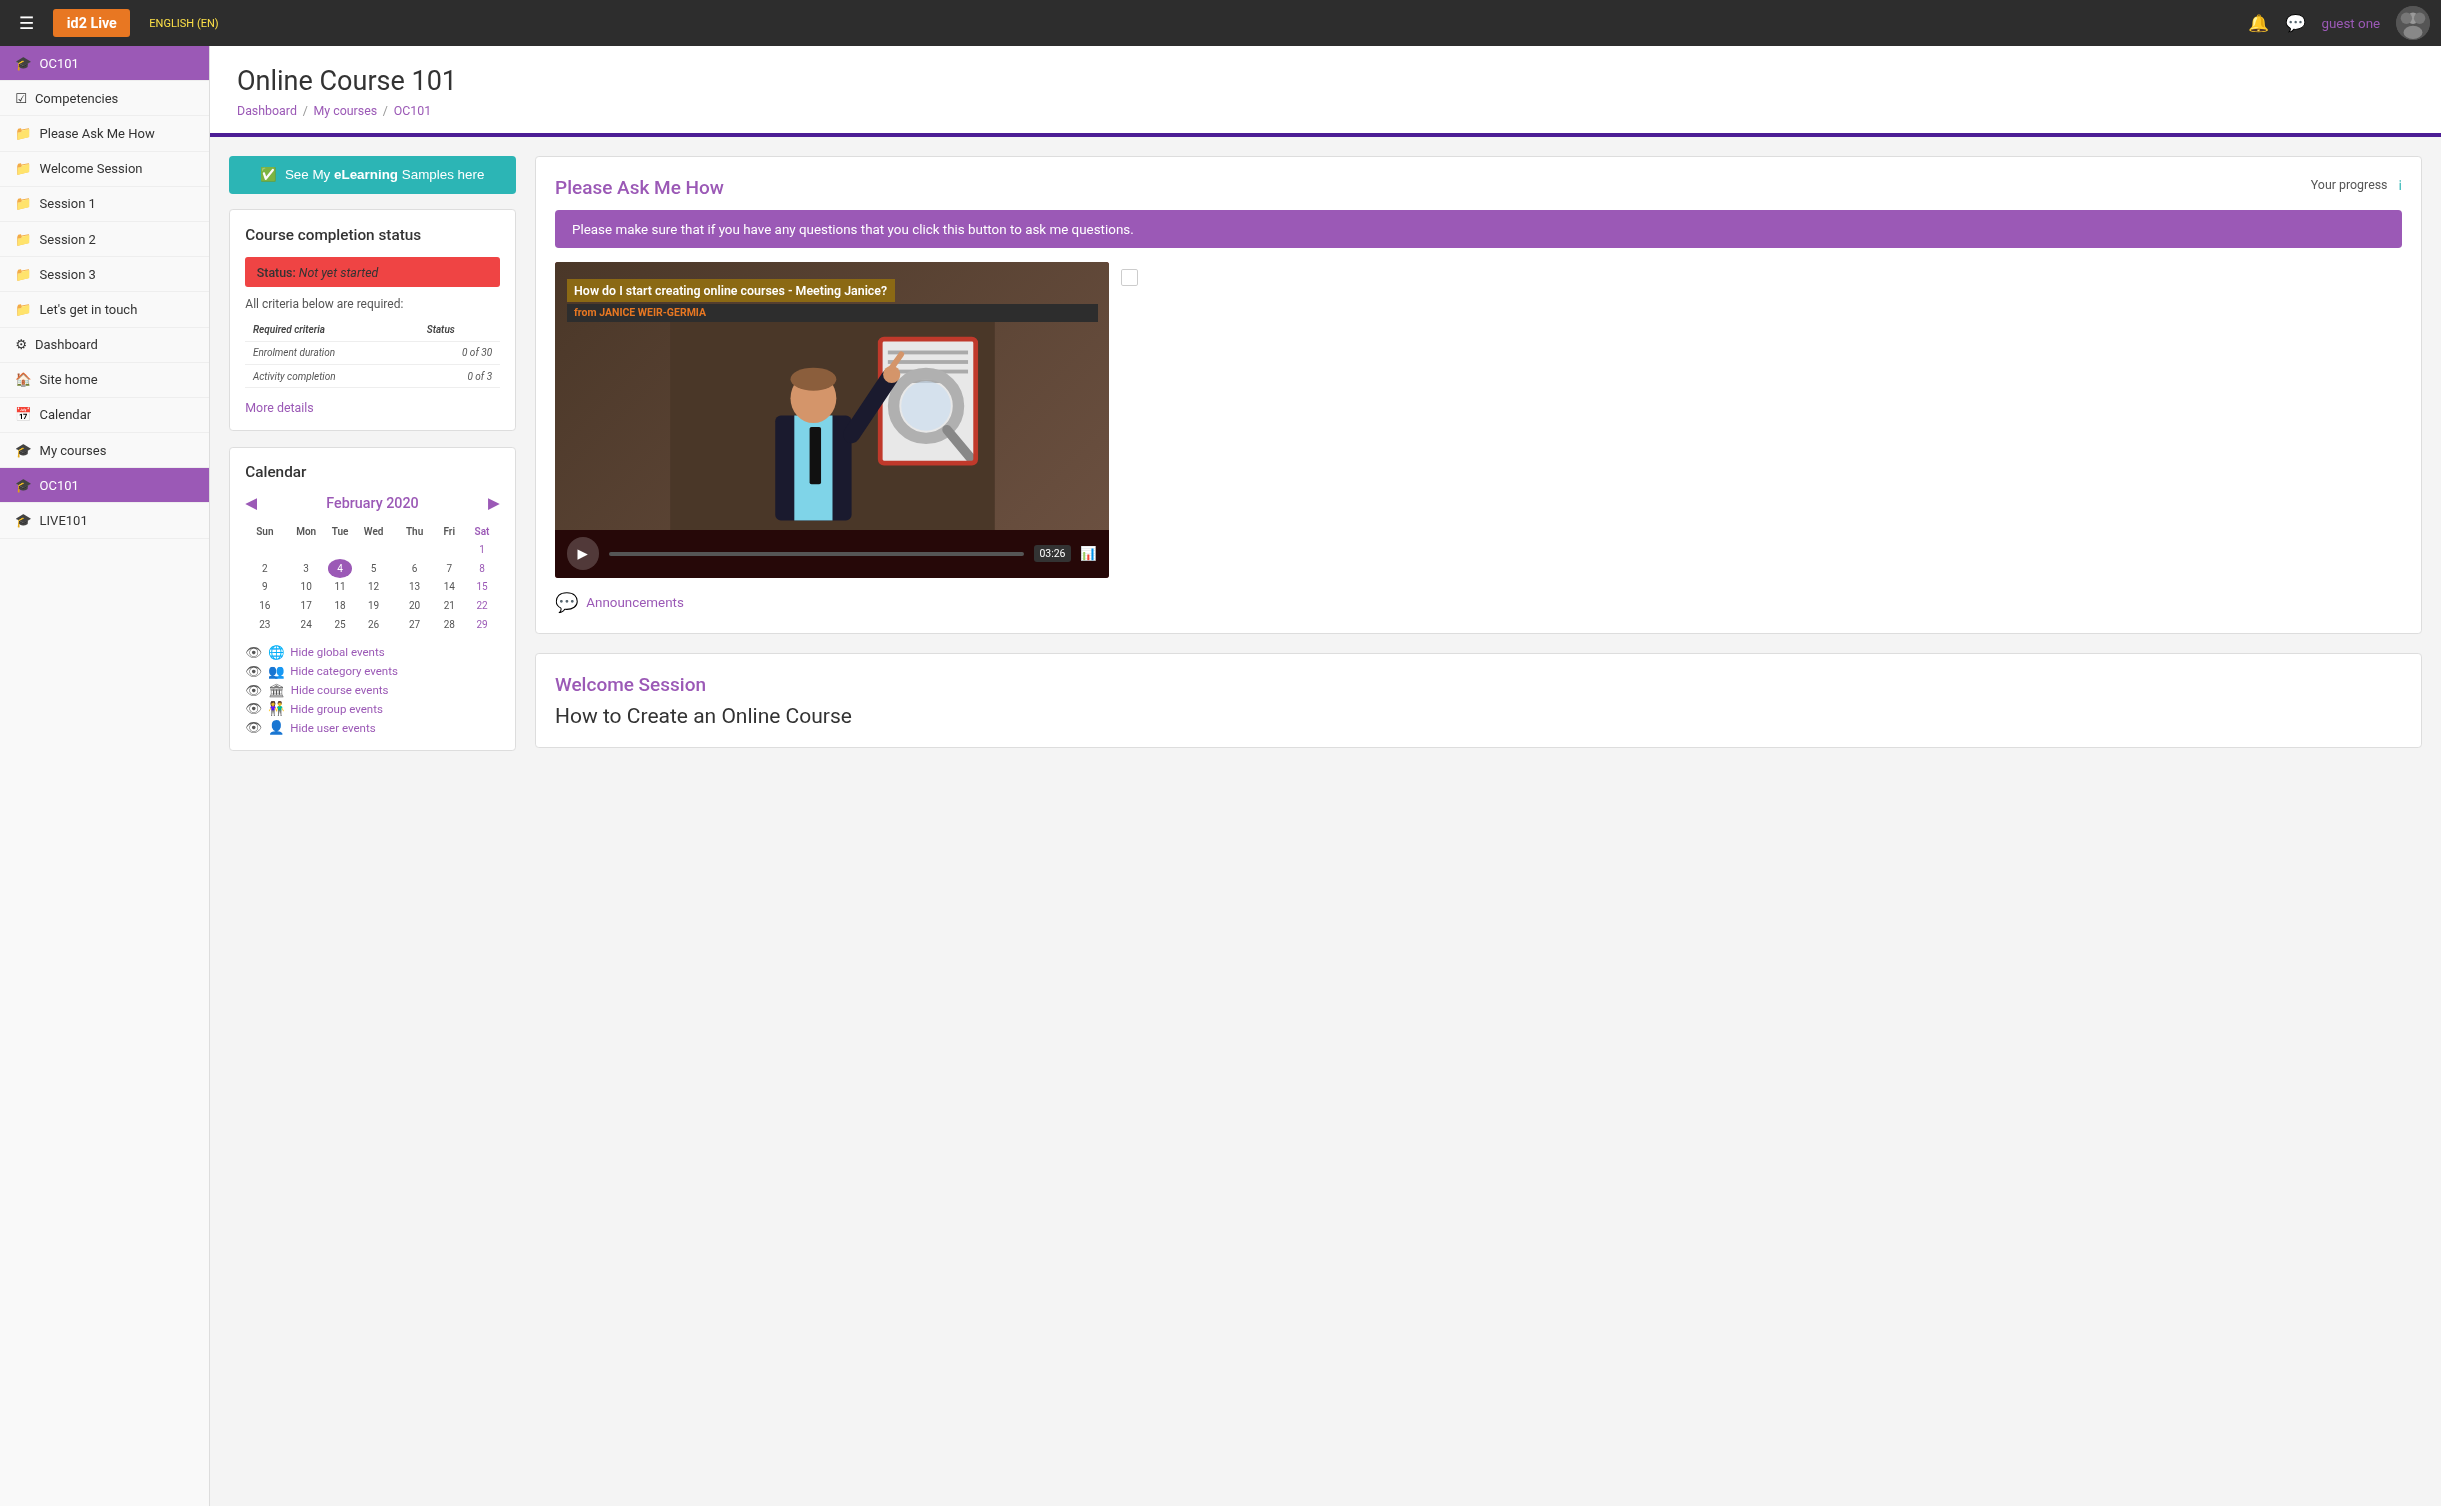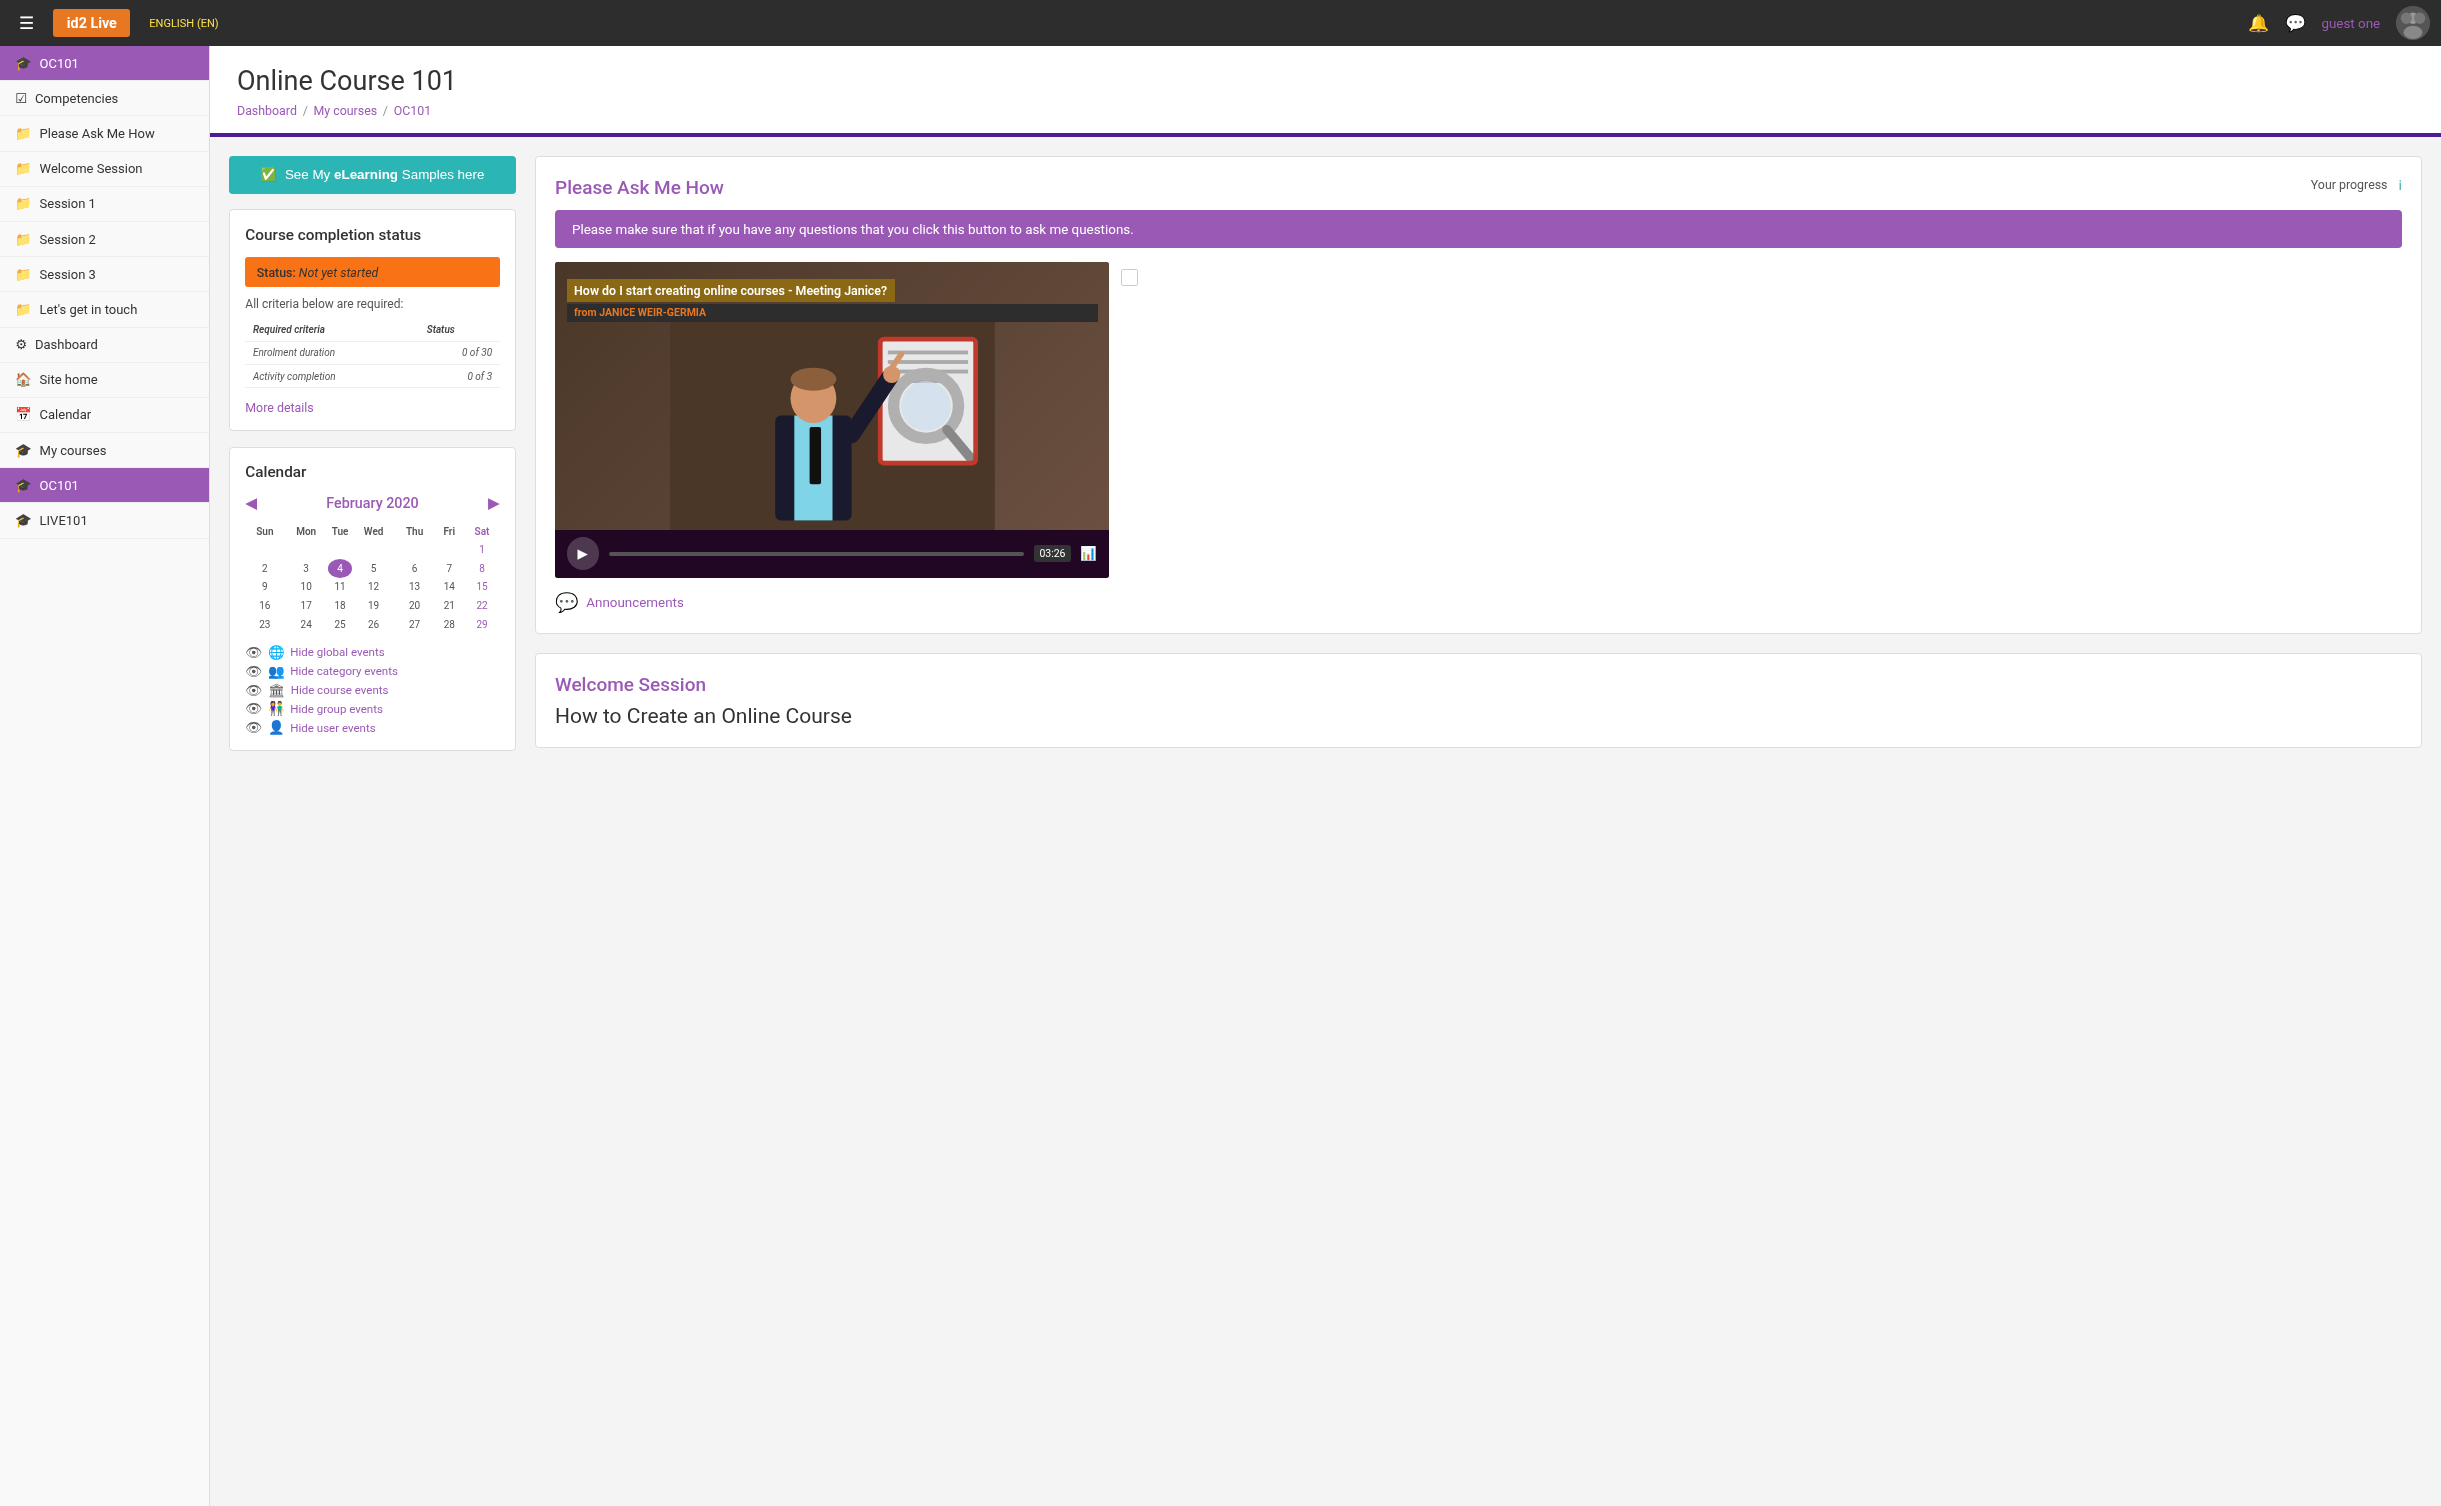--- a/index.html
+++ b/index.html
@@ -36,21 +36,21 @@
 
     .main-body { display: flex; gap: 0; padding: 19px; gap: 19px; }
 
     
     .left-col { width: 287px; flex-shrink: 0; display: flex; flex-direction: column; gap: 15.3px; }
 
     .elearning-btn { background: #2cb5b5; color: #fff; border: none; padding: 11.5px 17px; border-radius: 3.8px; font-size: 13.4px; cursor: pointer; display: flex; align-items: center; gap: 7.6px; width: 100%; justify-content: center; }
 
     .card { background: #fff; border: 1px solid #ddd; border-radius: 3.8px; padding: 15.3px; }
     .card-title { font-size: 15.3px; font-weight: 500; margin-bottom: 13.4px; color: #333; }
-    .status-row { background: #f97316; padding: 7.6px 11.5px; border-radius: 2.9px; font-size: 12.4px; margin-bottom: 9.6px; }
+    .status-row { background: #ef4444; padding: 7.6px 11.5px; border-radius: 2.9px; font-size: 12.4px; margin-bottom: 9.6px; }
     .status-row .label { font-weight: 500; }
     .criteria-table { width: 100%; border-collapse: collapse; font-size: 10px; font-style: italic; }
     .criteria-table th { text-align: left; padding: 5.7px 7.6px; font-weight: 600; color: #444; border-bottom: 1px solid #eee; }
     .criteria-table td { padding: 5.7px 7.6px; border-bottom: 1px solid #eee; color: #555; }
     .criteria-table td:last-child { text-align: right; }
     .more-details { color: #9b59b6; font-size: 12.4px; cursor: pointer; margin-top: 11.5px; display: inline-block; }
 
     
     .cal-header { display: flex; align-items: center; justify-content: space-between; margin-bottom: 9.6px; }
     .cal-title { color: #9b59b6; font-size: 14.3px; font-weight: 500; }
@@ -67,21 +67,21 @@
     
     .right-col { flex: 1; display: flex; flex-direction: column; gap: 19px; }
 
     .section-block { background: #fff; border: 1px solid #ddd; border-radius: 3.8px; padding: 19px; }
     .section-title { color: #9b59b6; font-size: 19px; font-weight: 500; margin-bottom: 11.5px; }
     .progress-info { display: flex; align-items: center; gap: 11px; }
     .progress-info .info-icon { color: #2cb5b5; }
 
     .ask-banner { background: #9b59b6; color: #fff; padding: 11.5px 17px; border-radius: 3.8px; font-size: 13.4px; margin-bottom: 13.4px; }
 
-    .video-container { position: relative; background: #701a75; border-radius: 2.9px; overflow: hidden; width: 100%; max-width: 554px; }
+    .video-container { position: relative; background: #7f1d1d; border-radius: 2.9px; overflow: hidden; width: 100%; max-width: 554px; }
     .video-thumb { width: 100%; height: 268px; background: linear-gradient(135deg, #4a3728 0%, #6b5040 100%); display: flex; align-items: center; justify-content: center; position: relative; }
     .video-title-overlay { position: absolute; top: 9.6px; left: 0; right: 0; padding: 7.6px 11.5px; }
     .video-title-text { background: #8b6914; color: #fff; font-size: 12.4px; font-weight: 600; padding: 3.8px 7.6px; display: inline-block; }
     .video-from { background: #2d2d2d; color: #e87722; font-size: 10.5px; padding: 2.9px 7.6px; display: flex; align-items: center; gap: 3.8px; margin-top: 1.9px; font-weight: bold; }
     .video-controls { background: rgba(0,0,0,0.7); padding: 7.6px 11.5px; display: flex; align-items: center; gap: 9.6px; }
     .play-btn { background: rgba(255,255,255,0.2); border: none; color: #fff; width: 32.5px; height: 32.5px; border-radius: 50%; cursor: pointer; font-size: 13.4px; display: flex; align-items: center; justify-content: center; }
     .progress-bar { flex: 1; height: 3.8px; background: #555; border-radius: 1.9px; }
     .time-badge { background: #333; color: #fff; font-size: 10.5px; padding: 1.9px 5.7px; border-radius: 2.9px; }
     .vol-icon { color: #aaa; font-size: 13.4px; }
     .vid-checkbox { width: 17px; height: 17px; border: 1.9px solid #ccc; background: #fff; border-radius: 1.9px; }

